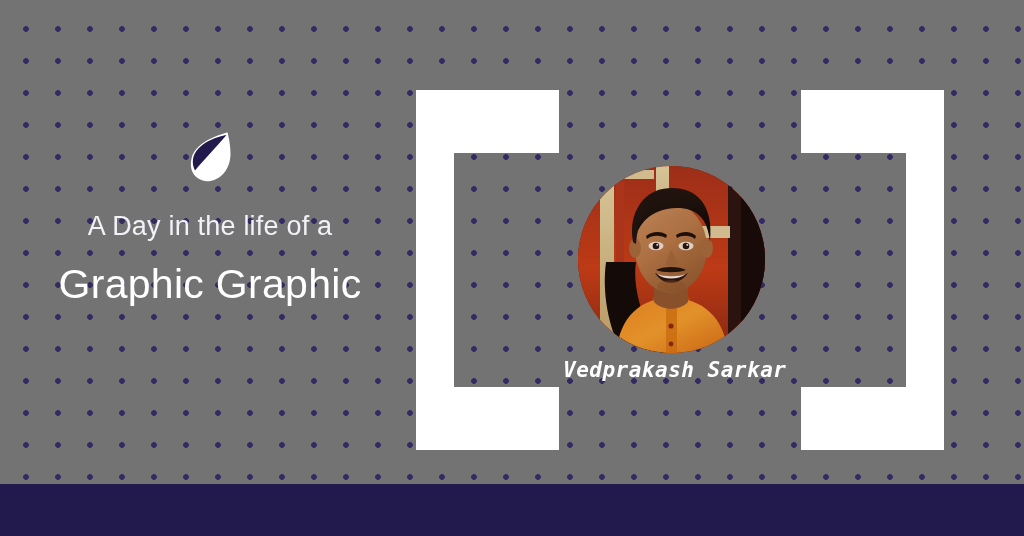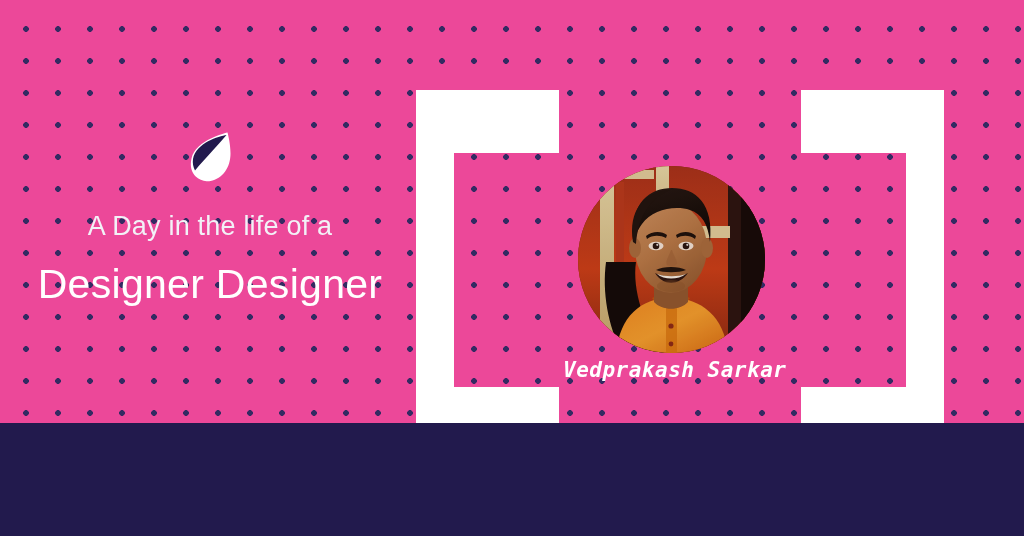--- a/index.html
+++ b/index.html
@@ -12,22 +12,22 @@
   }
 
   body {
     font-family: "Liberation Sans", sans-serif;
     background: #221a4d;
   }
 
   #banner {
     position: relative;
     width: 1024px;
-    height: 423px;
-    background-color: #ec4899;
+    height: 484px;
+    background-color: #737373;
     overflow: hidden;
   }
 
   
   #dot-pattern {
     position: absolute;
     inset: 0;
     background-image: radial-gradient(circle at 3px 3px, #342a62 2.6px, rgba(52,42,98,0) 3.1px);
     background-size: 32px 32px;
     background-position: 55px 26px;
@@ -139,21 +139,21 @@
 
   <div id="headline-block">
 
     <svg id="leaf-icon" viewBox="0 0 42 50" aria-hidden="true">
       <path d="M38.5 0.5 C 38.5 0.5, 6.5 7.5, 2.5 26.5 C -1.5 44.5, 13.5 50.5, 21.5 49.0 C 33.5 46.8, 41.5 35.5, 41.5 21.5 C 41.5 11.0, 38.5 0.5, 38.5 0.5 Z" fill="#ffffff"></path>
       <path d="M37.5 3.0 C 30.0 12.0, 17.0 25.5, 6.0 38.5 C 4.2 35.0, 3.4 31.0, 4.0 27.0 C 7.2 10.5, 30.0 4.3, 37.5 3.0 Z" fill="#221a4d"></path>
     </svg>
 
     <div id="headline-top">A Day in the life of a</div>
 
-    <div id="headline-main">Designer Designer</div>
+    <div id="headline-main">Graphic Graphic</div>
   </div>
 
   <div class="bracket" id="bracket-left">
     <div class="bar-v"></div>
     <div class="bar-h bar-top"></div>
     <div class="bar-h bar-bottom"></div>
   </div>
 
   <div class="bracket" id="bracket-right">
     <div class="bar-v"></div>

